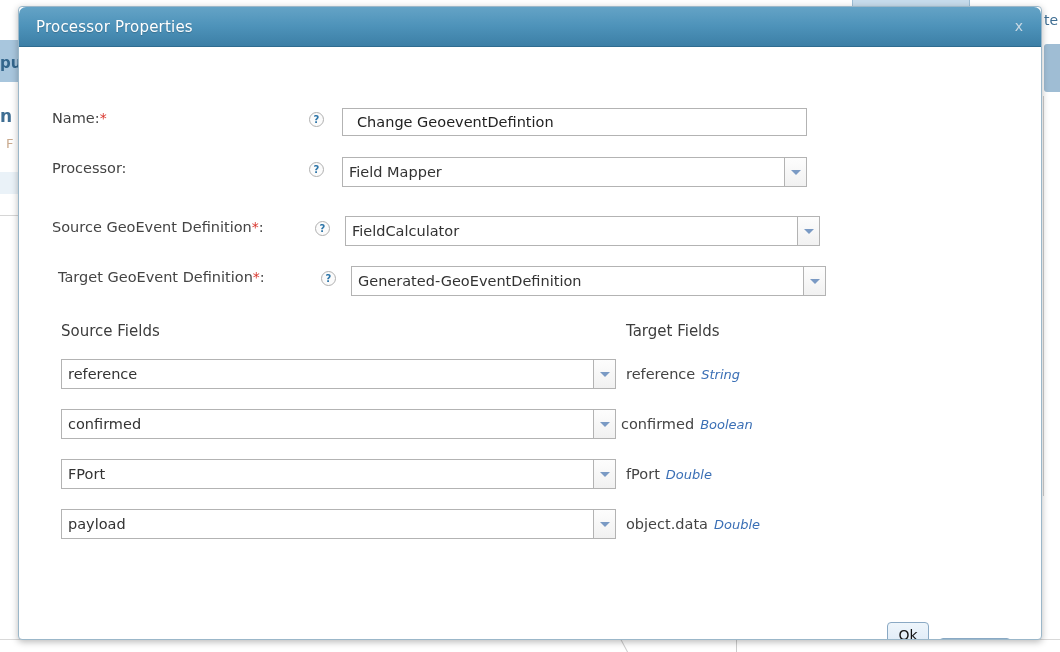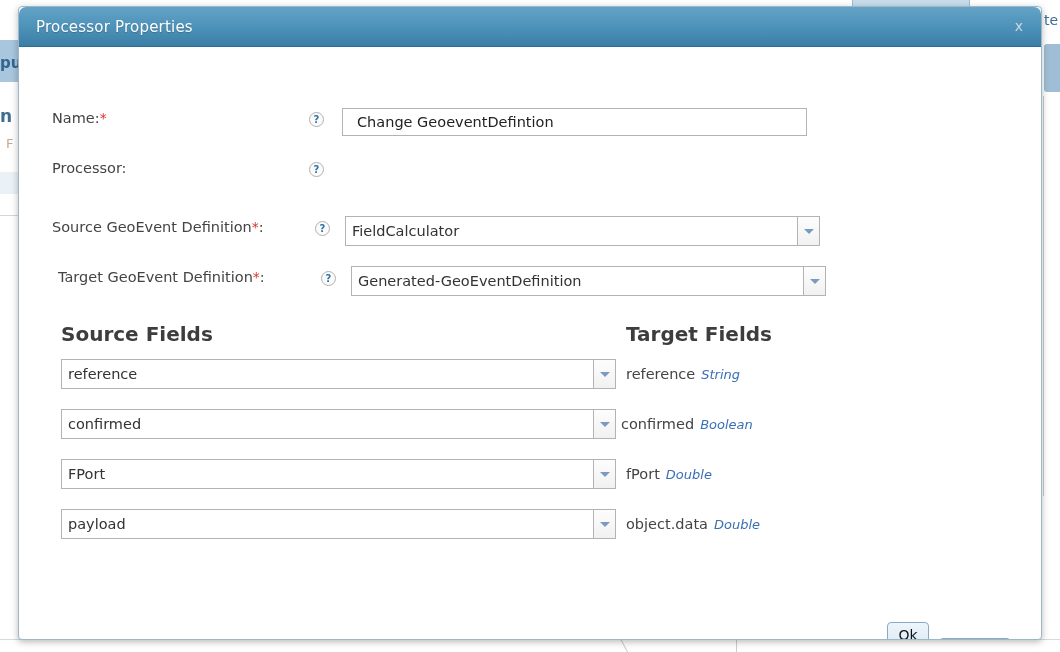--- a/index.html
+++ b/index.html
@@ -261,22 +261,22 @@
     margin-top: -2px;
     width: 0; height: 0;
     border-left: 5px solid transparent;
     border-right: 5px solid transparent;
     border-top: 5px solid #7a9ac4;
   }
 
   
   .section-heading {
     position: absolute;
-    font-size: 20px;
-    font-weight: bold;
+    font-size: 15px;
+    font-weight: normal;
     color: #3d3d3d;
   }
   .target-field-row {
     position: absolute;
     font-size: 14.5px;
     color: #444444;
     white-space: nowrap;
   }
   .target-field-type {
     color: #3a6fb5;
@@ -334,20 +334,26 @@
 
     <div class="prop-row" style="top:58px;">
       <div class="prop-label"><span>Name:</span><span class="req-star">*</span></div>
       <div class="help-icon" style="left:290px;">?</div>
       <div class="text-input" style="left:323px; top:3px; width:465px;">Change GeoeventDefintion</div>
     </div>
 
     <div class="prop-row" style="top:108px;">
       <div class="prop-label">Processor:</div>
       <div class="help-icon" style="left:290px;">?</div>
+      <div class="combo" style="left:323px; top:2px; width:465px;">
+        <div class="combo-text">Field Mapper</div>
+        <div class="combo-btn">
+          <span class="combo-arrow"></span>
+        </div>
+      </div>
     </div>
 
     <div class="prop-row" style="top:167px;">
       <div class="prop-label"><span>Source GeoEvent Definition</span><span class="req-star">*</span><span>:</span></div>
       <div class="help-icon" style="left:296px;">?</div>
       <div class="combo" style="left:326px; top:2px; width:475px;">
         <div class="combo-text">FieldCalculator</div>
         <div class="combo-btn">
           <span class="combo-arrow"></span>
         </div>

